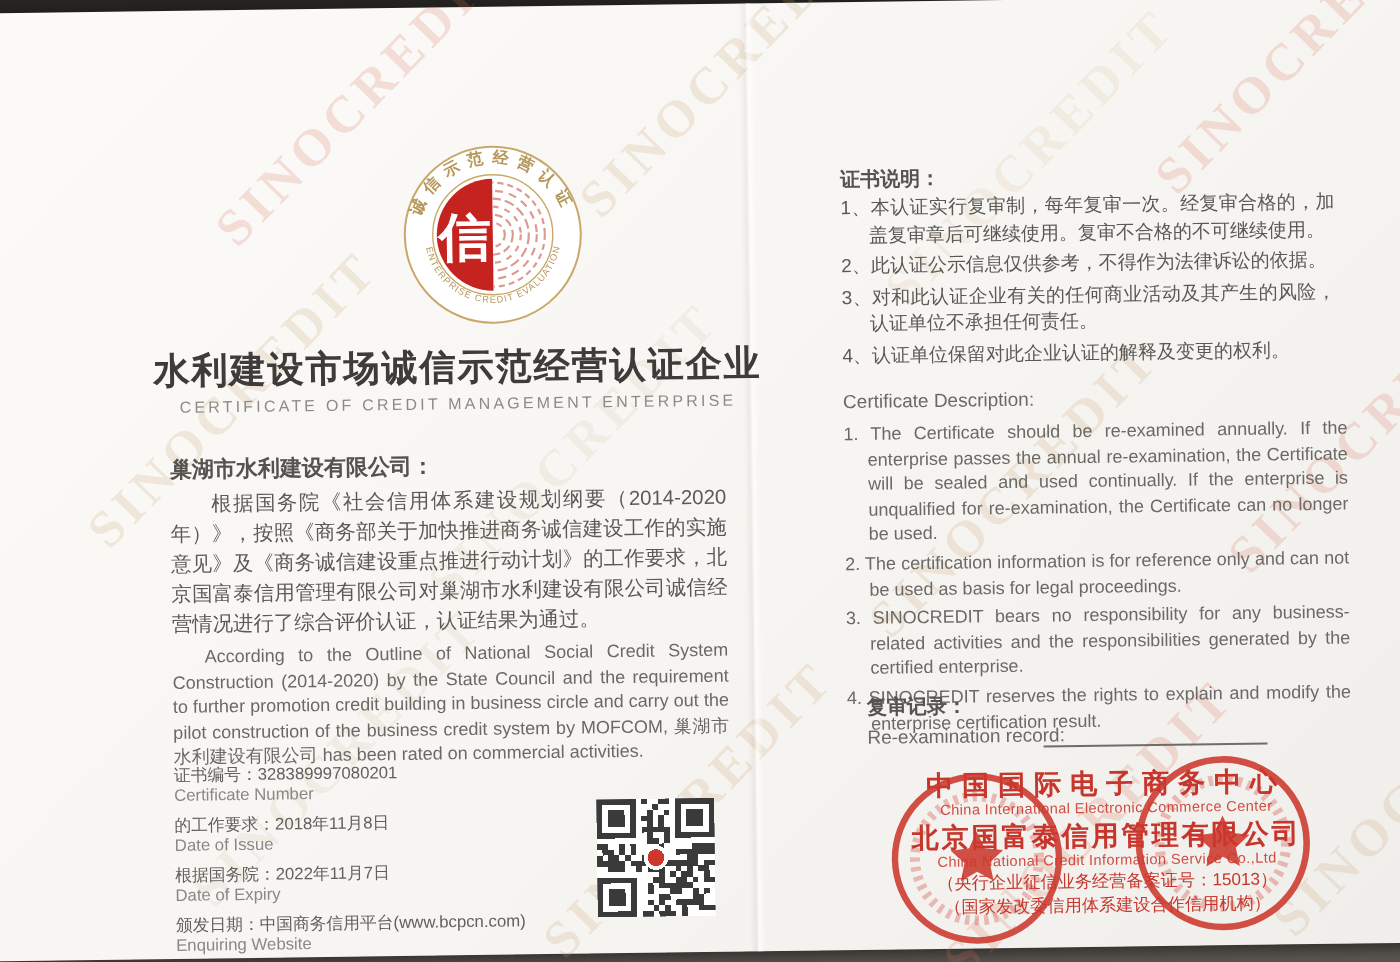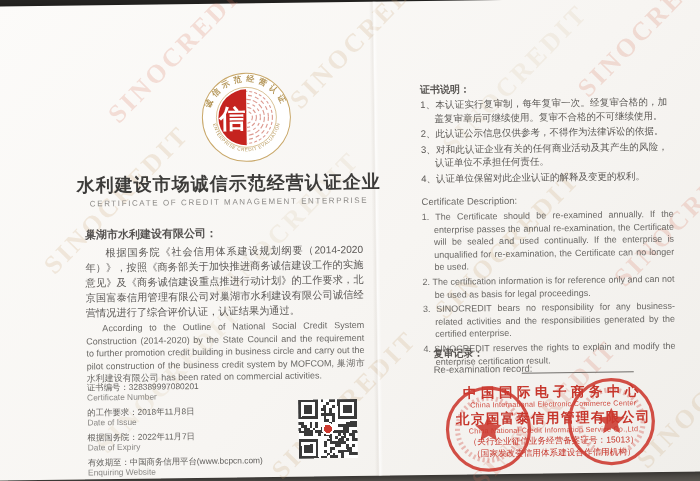--- a/index.html
+++ b/index.html
@@ -120,21 +120,21 @@
       </div>
       <div class="field">
         <div class="l1"><span>的工作要求：</span><span>2018年11月8日</span></div>
         <div class="l2">Date of Issue</div>
       </div>
       <div class="field">
         <div class="l1"><span>根据国务院：</span><span>2022年11月7日</span></div>
         <div class="l2">Date of Expiry</div>
       </div>
       <div class="field">
-        <div class="l1"><span>有效期至：</span><span>中国商务信用平台(www.bcpcn.com)</span></div>
+        <div class="l1"><span>颁发日期：</span><span>中国商务信用平台(www.bcpcn.com)</span></div>
         <div class="l2">Enquiring Website</div>
       </div>
     </div>
 
     <div class="qr">
       <svg viewBox="0 0 21 21" shape-rendering="crispEdges">
         <rect x="0" y="0" width="21" height="21" fill="#ffffff"></rect>
         <g class="mods" fill="#3a3a3a">
             <rect x="8" y="0" width="1" height="1"></rect>
             <rect x="11" y="0" width="1" height="1"></rect>

